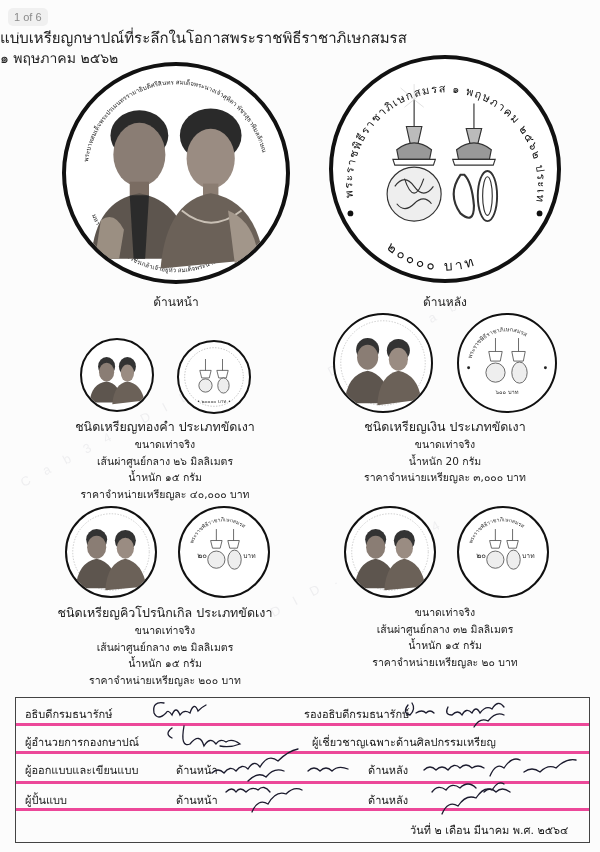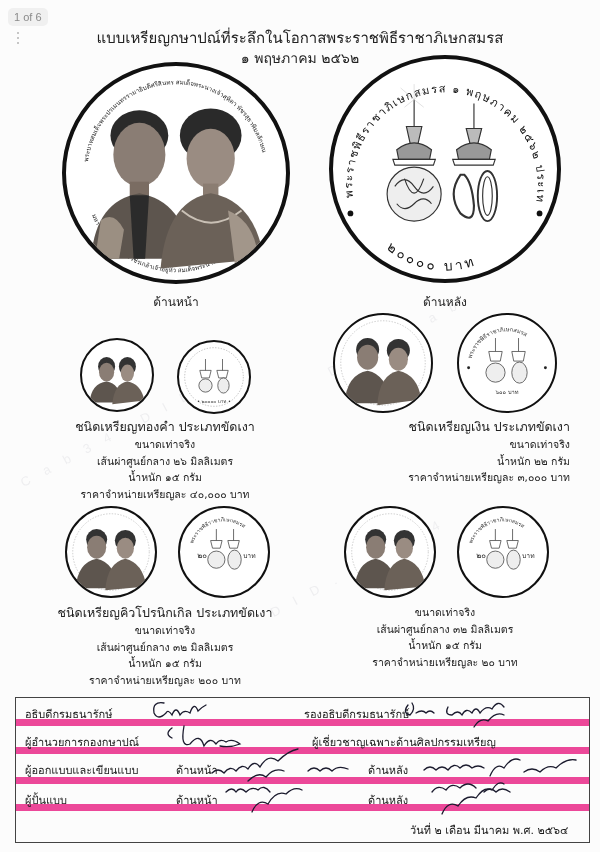--- a/index.html
+++ b/index.html
@@ -8,39 +8,39 @@
     background:#fbfbfb; color:#1a1a1a;
     font-family:"DejaVu Sans", sans-serif;
   }
   .page { position:absolute; left:0; top:0; width:600px; height:852px; background:#fcfcfc; }
   .page-badge {
     position:absolute; left:8px; top:8px; padding:3px 6px; border-radius:5px;
     background:#f0f0f0; color:#8a8a8a; font-size:11px; font-family:"Liberation Sans", sans-serif;
   }
   .page-dots { position:absolute; left:17px; top:32px; width:4px; height:12px; }
   .page-dots i { display:block; width:2px; height:2px; background:#b5b5b5; border-radius:1px; margin-bottom:3px; }
-  .title { position:absolute; left:0; width:600px; text-align:center; font-size:15px; color:#222; }
+  .title { position:absolute; left:0; width:600px; font-size:15px; color:#222; }
   .t1 { top:26px; }
   .t2 { top:47px; font-size:14px; }
 
   .coin {
     position:absolute; border-radius:50%; background:#ffffff;
     border:4px solid #111; box-sizing:border-box; overflow:hidden;
   }
   .coin.thin { border-width:2px; }
   .coin svg { position:absolute; left:0; top:0; width:100%; height:100%; }
   .caption { position:absolute; text-align:center; font-size:12px; color:#222; }
   .spec { position:absolute; text-align:center; color:#222; line-height:16.5px; font-size:10.5px; }
   .spec .name { font-size:12.5px; line-height:18px; }
 
   .sign-table {
     position:absolute; left:15px; top:697px; width:575px; height:146px;
     border:1.5px solid #444; box-sizing:border-box;
   }
-  .row { position:absolute; left:0; width:100%; border-bottom:7px solid #ec4899; box-sizing:border-box; font-size:11px; }
+  .row { position:absolute; left:0; width:100%; border-bottom:3px solid #ec4899; box-sizing:border-box; font-size:11px; }
   .row span { position:absolute; top:7px; white-space:nowrap; }
   .sig { position:absolute; }
   .sig path { fill:none; stroke:#1b1b2e; stroke-width:1.3; stroke-linecap:round; }
   .footnote { position:absolute; left:22px; top:830px; font-size:5px; color:#9a9a9a; }
   .watermark { position:absolute; font-size:13px; color:rgba(120,120,140,0.10); letter-spacing:6px; transform:rotate(-28deg); white-space:nowrap; font-family:"Liberation Sans", sans-serif; }
 </style>
 </head>
 <body>
 
 <div class="page">
@@ -172,24 +172,24 @@
         <path d="M 38 24 L 38 38 M 31 38 L 45 38 L 43 48 L 33 48 Z"></path>
           <circle cx="38" cy="60" r="10" fill="#eee"></circle>
         <path d="M 62 24 L 62 38 M 55 38 L 69 38 L 67 48 L 57 48 Z"></path>
           <ellipse cx="63" cy="60" rx="8" ry="11" fill="#eee"></ellipse>
       </g>
       <circle cx="10" cy="55" r="1.5" fill="#222"></circle>
         <circle cx="90" cy="55" r="1.5" fill="#222"></circle>
       <text x="50" y="82" font-size="6" text-anchor="middle" fill="#333" font-family="DejaVu Sans, sans-serif">๖๐๐ บาท</text>
     </svg>
   </div>
-  <div class="spec" style="left:320px;top:418px;width:250px;text-align:right;">
+  <div class="spec" style="left:320px;top:418px;width:250px;">
     <div class="name">ชนิดเหรียญเงิน ประเภทขัดเงา</div>
     <div>ขนาดเท่าจริง</div>
-    <div>น้ำหนัก ๒๒ กรัม</div>
+    <div>น้ำหนัก 20 กรัม</div>
     <div>ราคาจำหน่ายเหรียญละ ๓,๐๐๐ บาท</div>
   </div>
 
   <div class="coin thin" style="left:65px;top:506px;width:92px;height:92px;">
     <svg viewBox="0 0 92 92">
       <circle cx="46" cy="46" r="40" fill="none" stroke="#aaa" stroke-width="0.6" stroke-dasharray="1.5 1.5"></circle>
       <ellipse cx="31" cy="33" rx="11" ry="11" fill="#333"></ellipse>
         <ellipse cx="31" cy="41" rx="10" ry="12" fill="#8a7d74"></ellipse>
       <path d="M 9 84 Q 11 57 31 53 Q 50 57 53 84 Z" fill="#5d554e"></path>
       <ellipse cx="61" cy="34" rx="11" ry="11" fill="#333"></ellipse>

